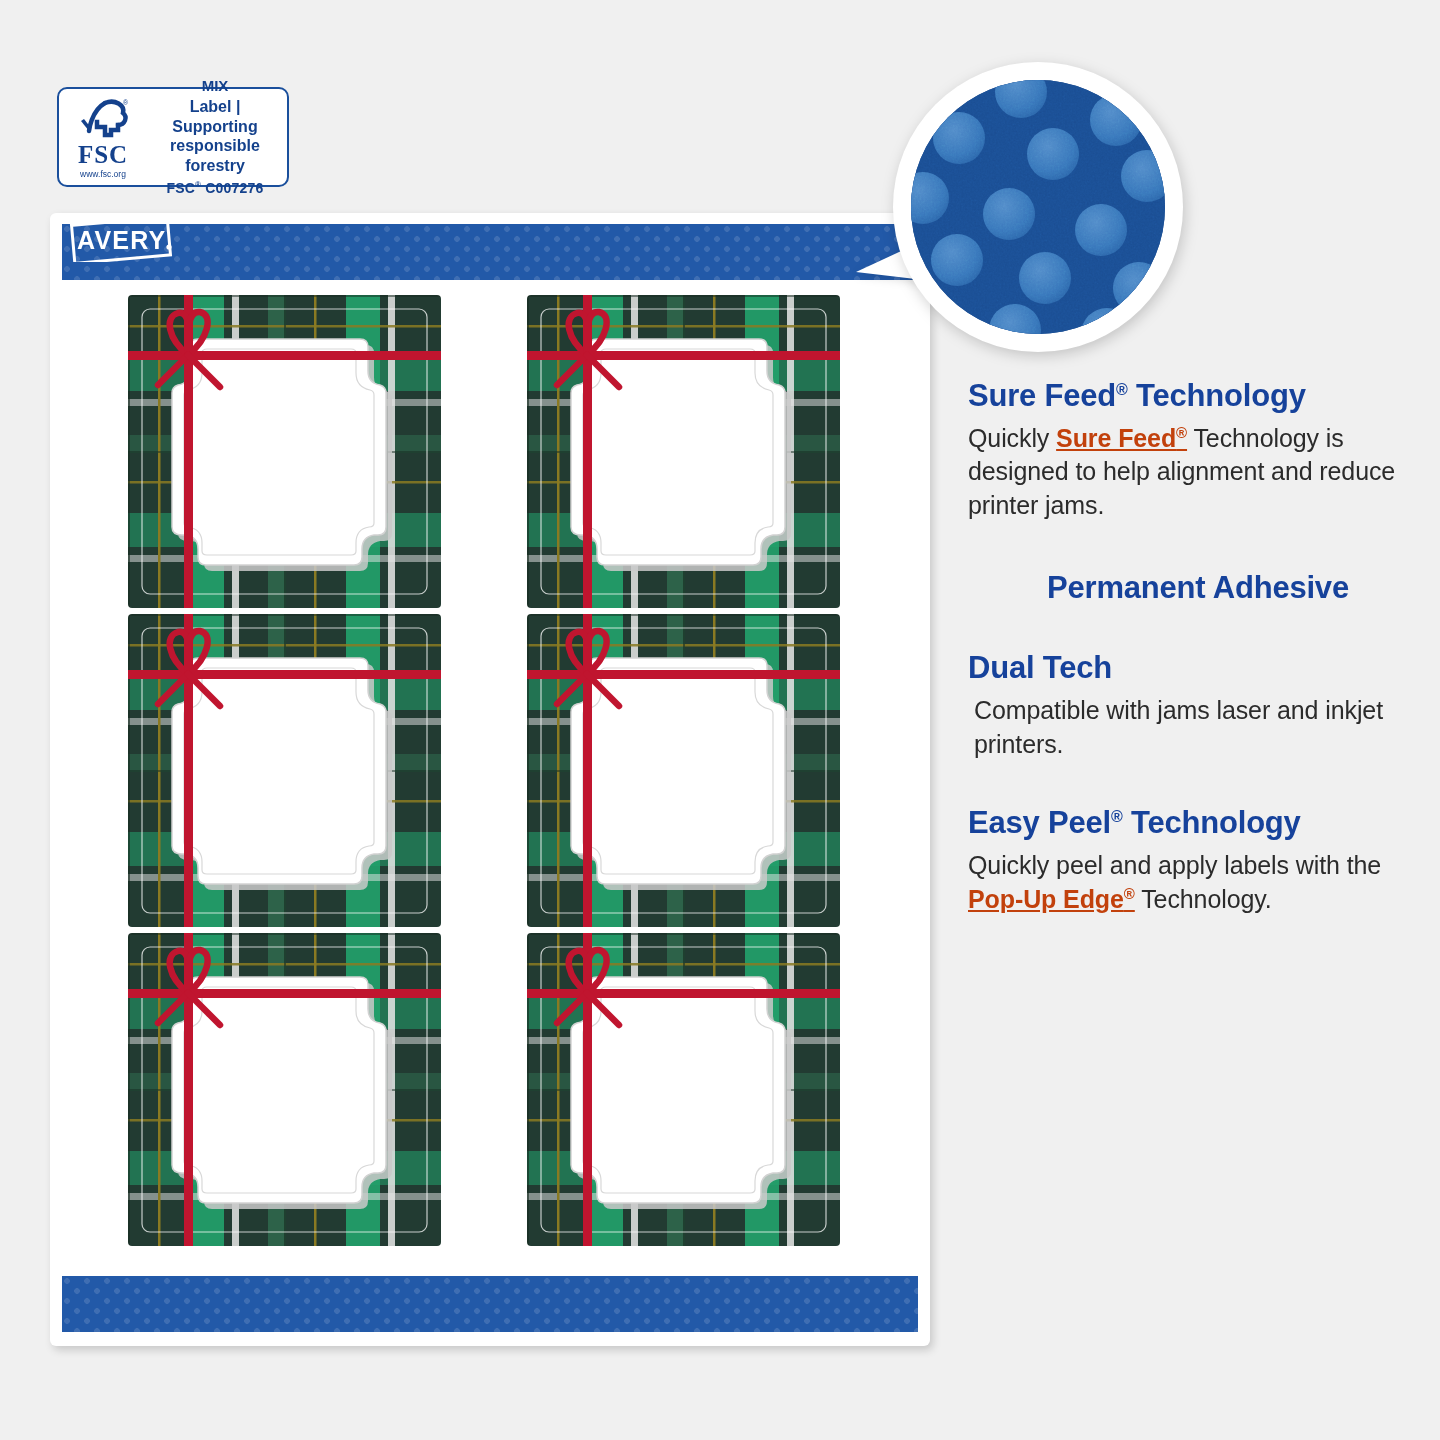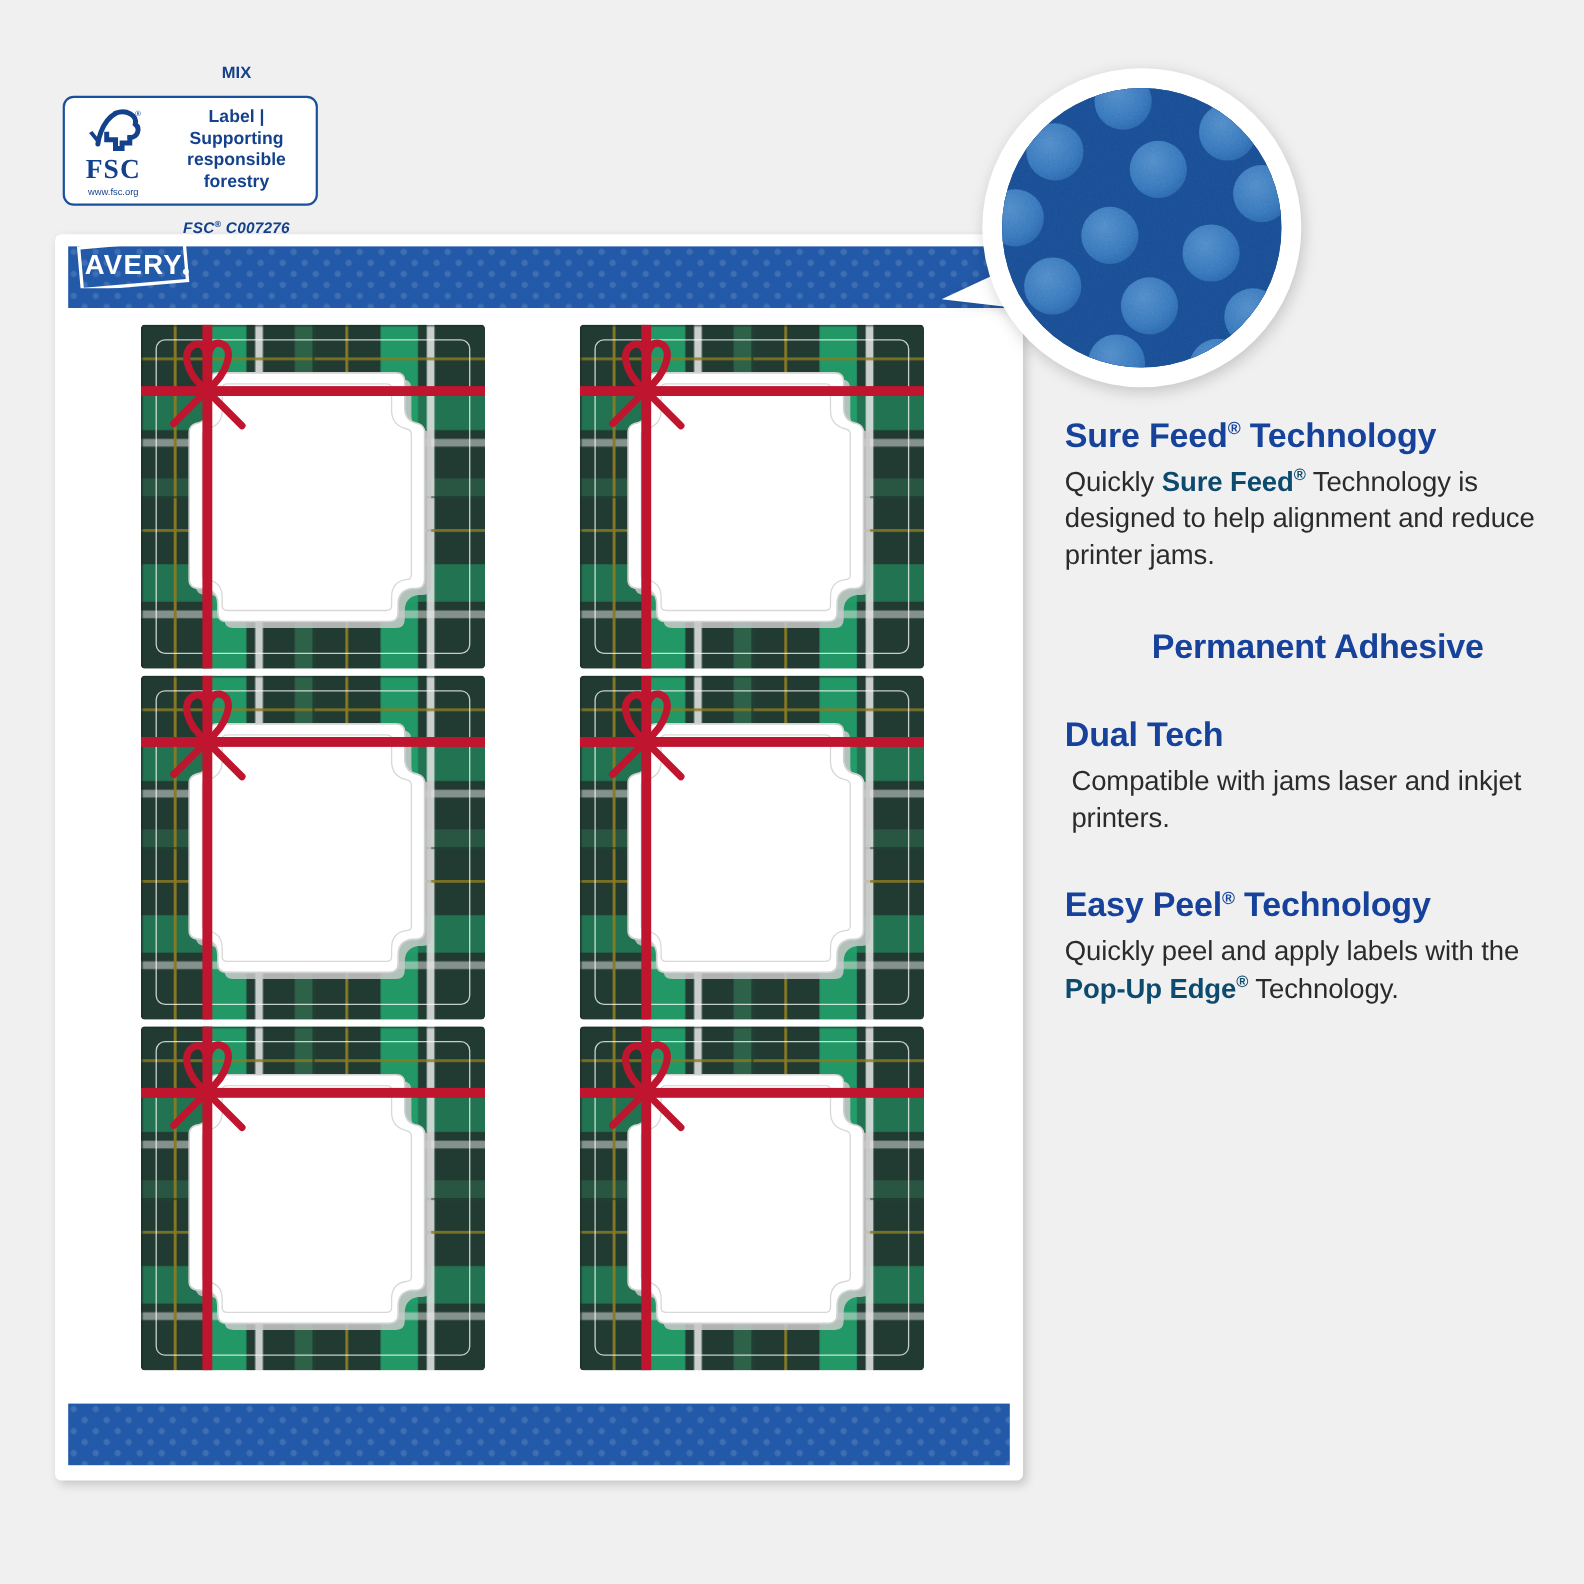--- a/index.html
+++ b/index.html
@@ -60,25 +60,24 @@
     flex: 1;
     height: 100%;
     display: flex;
     flex-direction: column;
     align-items: center;
     justify-content: center;
     color: #14418c;
     text-align: center;
     padding-right: 4px;
     box-sizing: border-box;
-    gap: 19px;
   }
   .fsc-mix { font-size: 15px; font-weight: bold; line-height: 1.1; }
   .fsc-desc { font-size: 16px; font-weight: bold; line-height: 1.22; margin-top: 3px; }
-  .fsc-code { font-size: 14px; font-weight: bold; margin-top: 5px; letter-spacing: .2px; font-style: italic; }
+  .fsc-code { font-size: 14px; font-weight: bold; margin-top: 5px; letter-spacing: .2px; }
   .fsc-code sup { font-size: 8px; vertical-align: super; }
 
   
   .sheet {
     position: absolute;
     left: 50px;
     top: 213px;
     width: 880px;
     height: 1133px;
     background: #ffffff;
@@ -181,21 +180,21 @@
     margin: 0 0 8px 0;
   }
   .f-head sup { font-size: 16px; vertical-align: super; font-weight: bold; }
   .f-body {
     color: #2b2b2b;
     font-size: 25px;
     line-height: 1.34;
     margin: 0;
     letter-spacing: -0.1px;
   }
-  .f-body .hl { color: #0c4a6e; font-weight: bold; }
+  .f-body .hl { color: #c2410c; font-weight: bold; text-decoration: underline; }
   .f-body .hl sup { font-size: 15px; vertical-align: super; }
   .feature.indent .f-body { padding-left: 6px; }
   .sp-sure { margin-bottom: 48px; }
   .sp-perm { margin-bottom: 44px; text-align: center; }
   .sp-dual { margin-bottom: 44px; }
 </style>
 </head>
 <body>
 
 <div class="fsc-badge">

